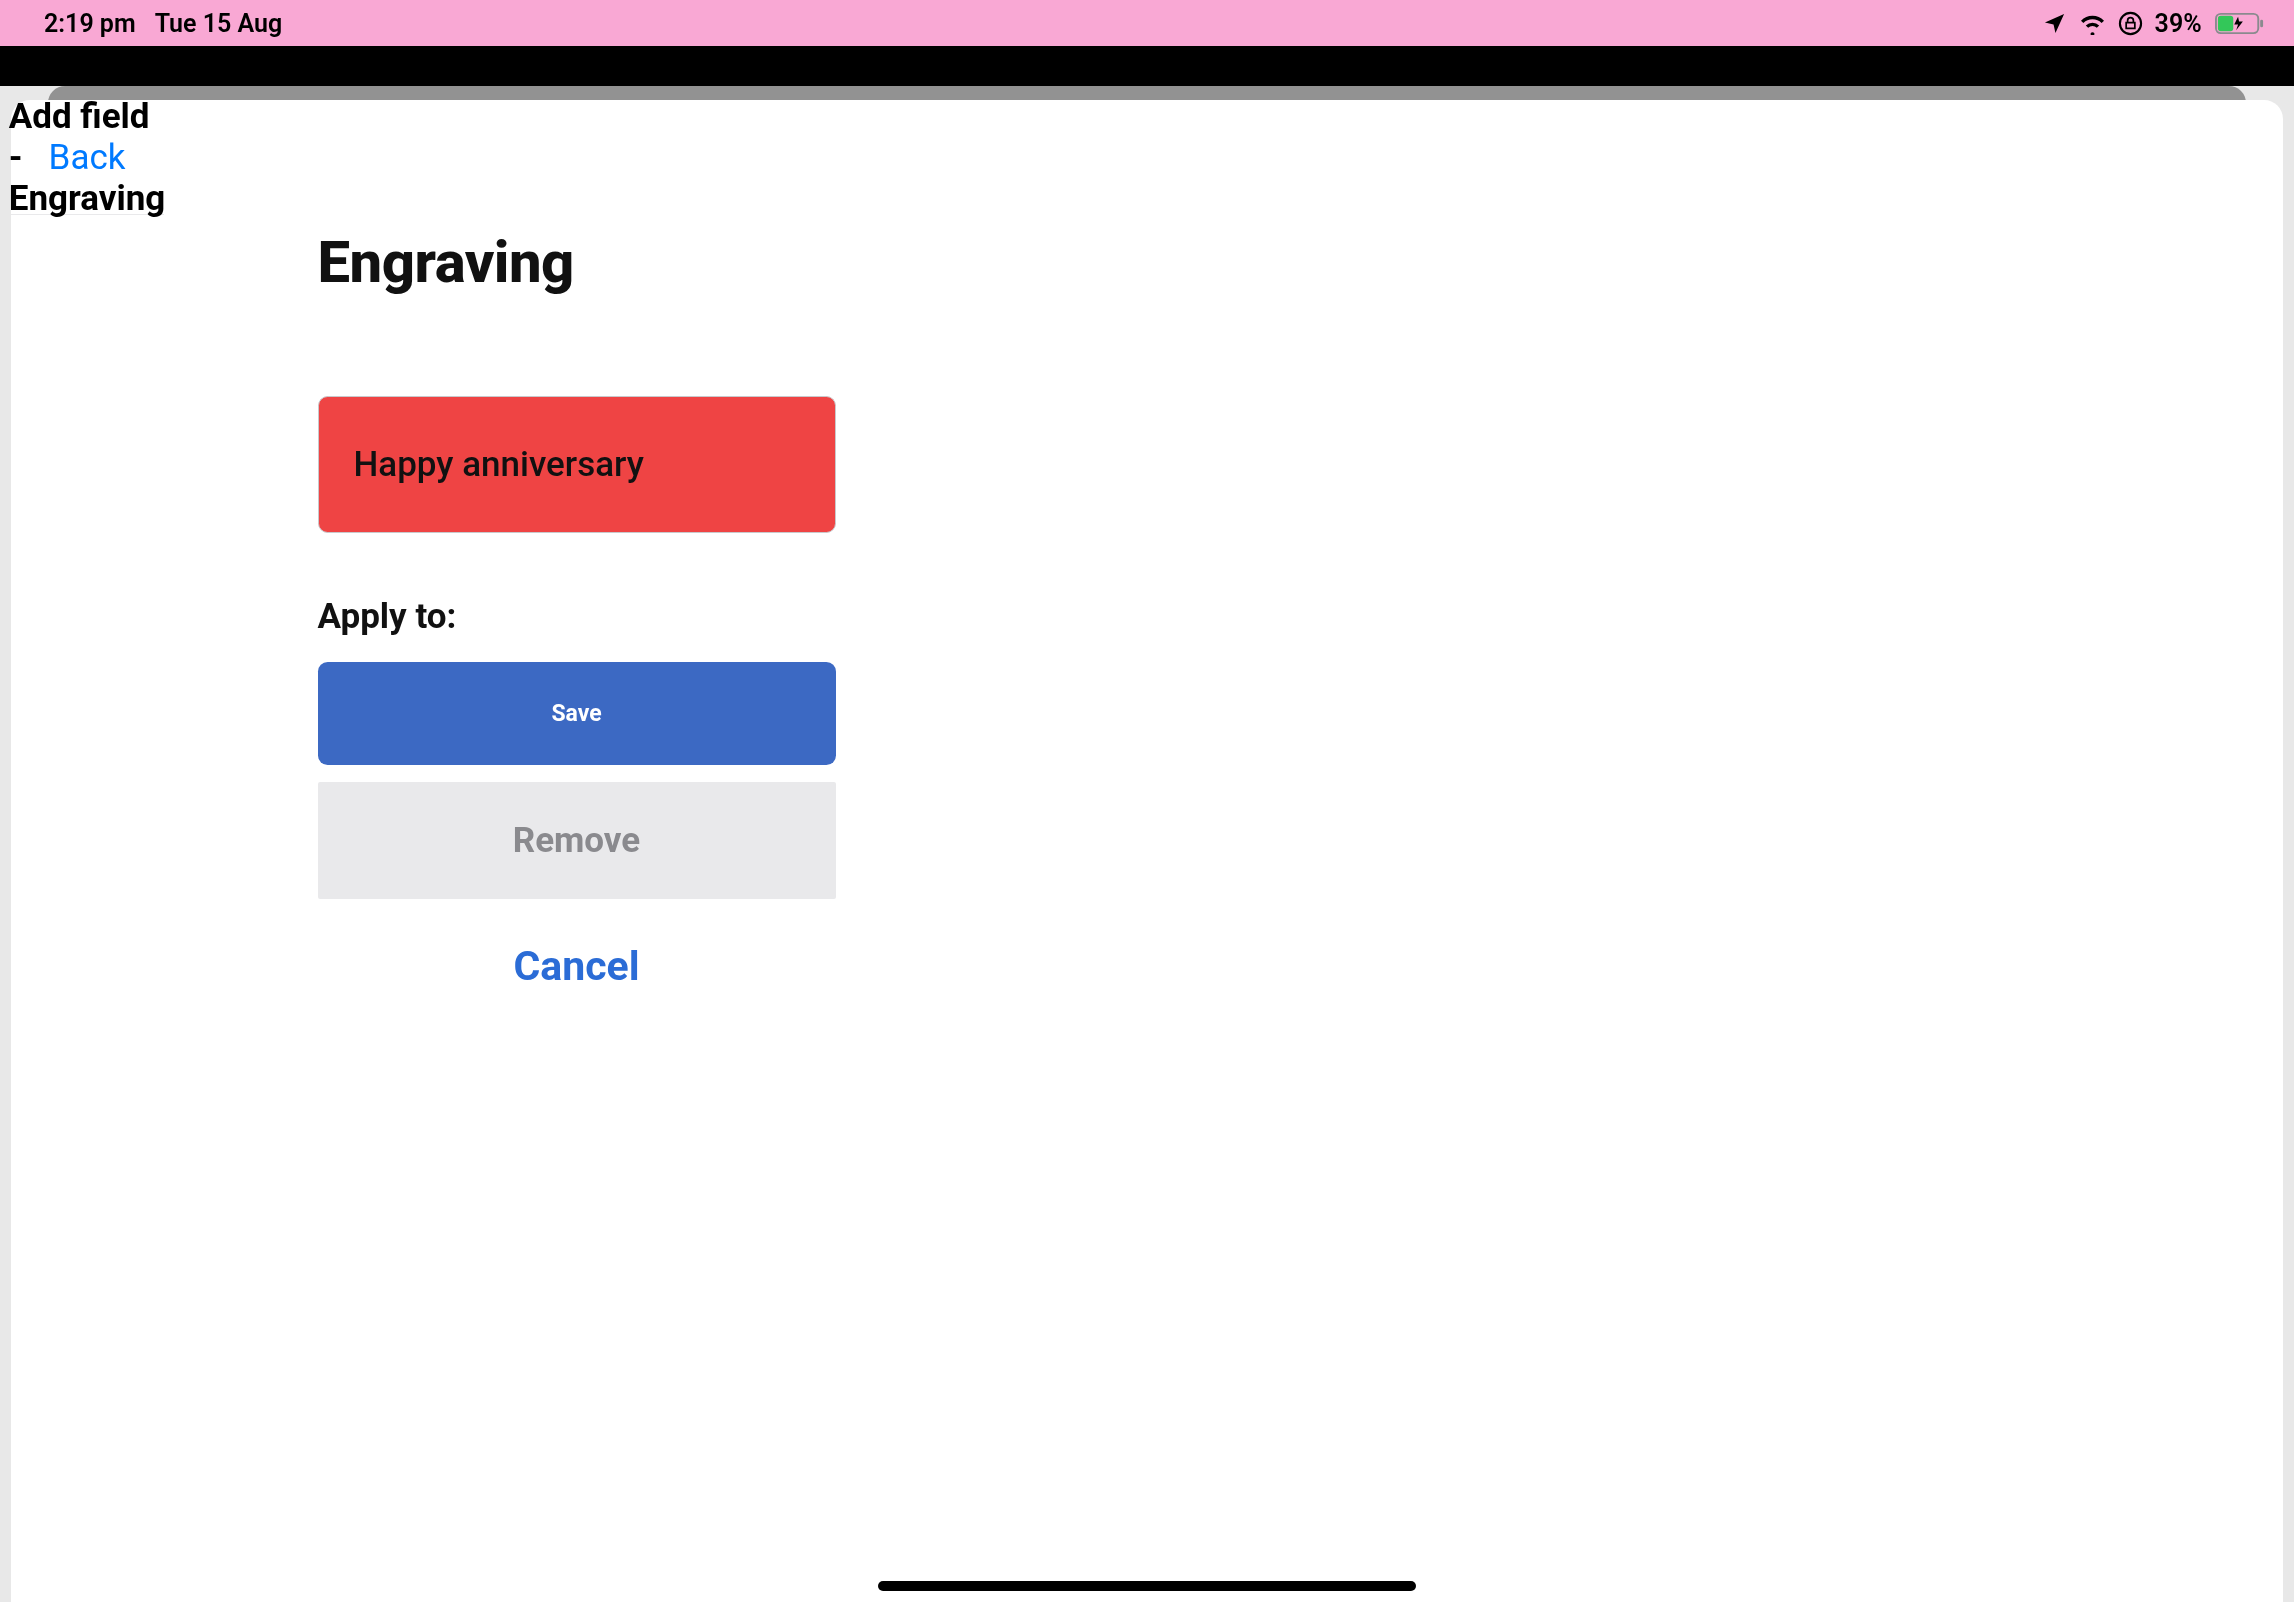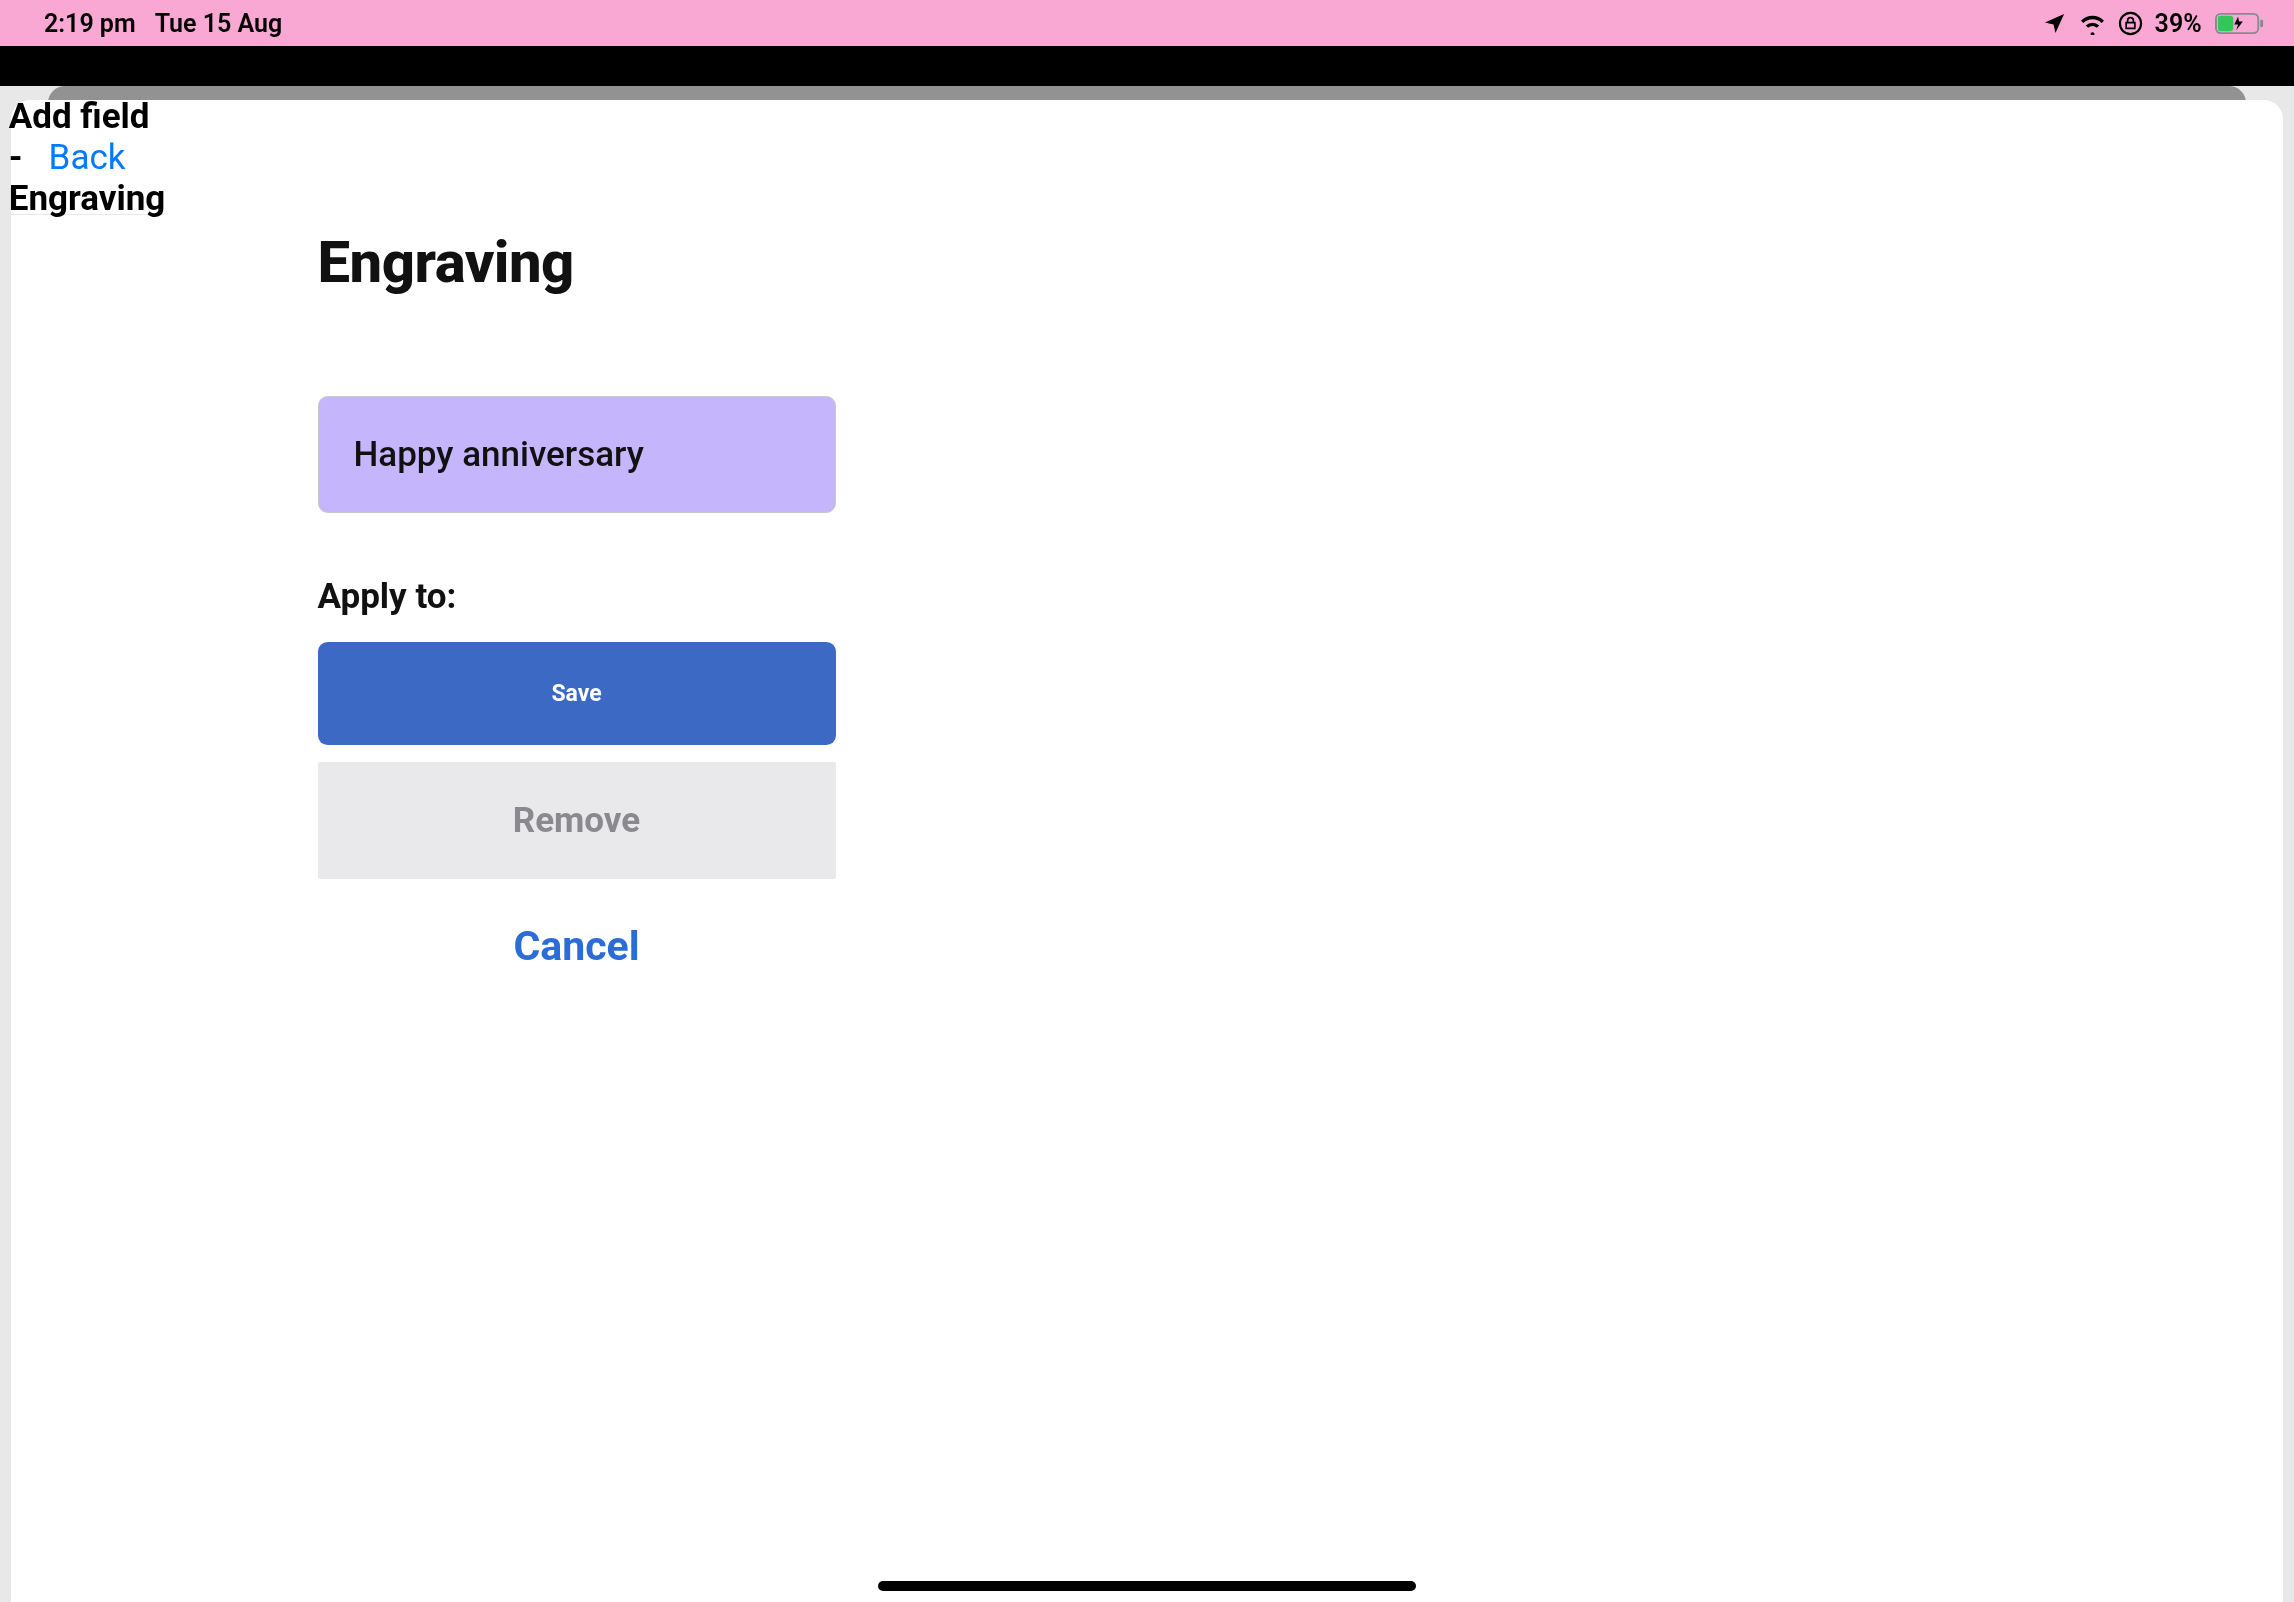--- a/index.html
+++ b/index.html
@@ -119,28 +119,28 @@
     .page-heading {
       font-size: 58px;
       font-weight: 800;
       margin-top: 90px;
       letter-spacing: -0.5px;
       color: #111;
     }
     .text-field {
       width: 100%;
       margin-top: 100px;
-      padding: 37px 35px;
+      padding: 47px 35px;
       font-size: 35px;
       font-weight: 500;
       color: #111;
       border: 1.9px solid #c9c9cc;
       border-radius: 9.6px;
       outline: none;
-      background: #c4b5fd;
+      background: #ef4444;
     }
     .apply-label {
       font-size: 35px;
       font-weight: 700;
       margin-top: 63px;
       color: #111;
     }
     .apply-row {
       display: flex;
       align-items: center;

